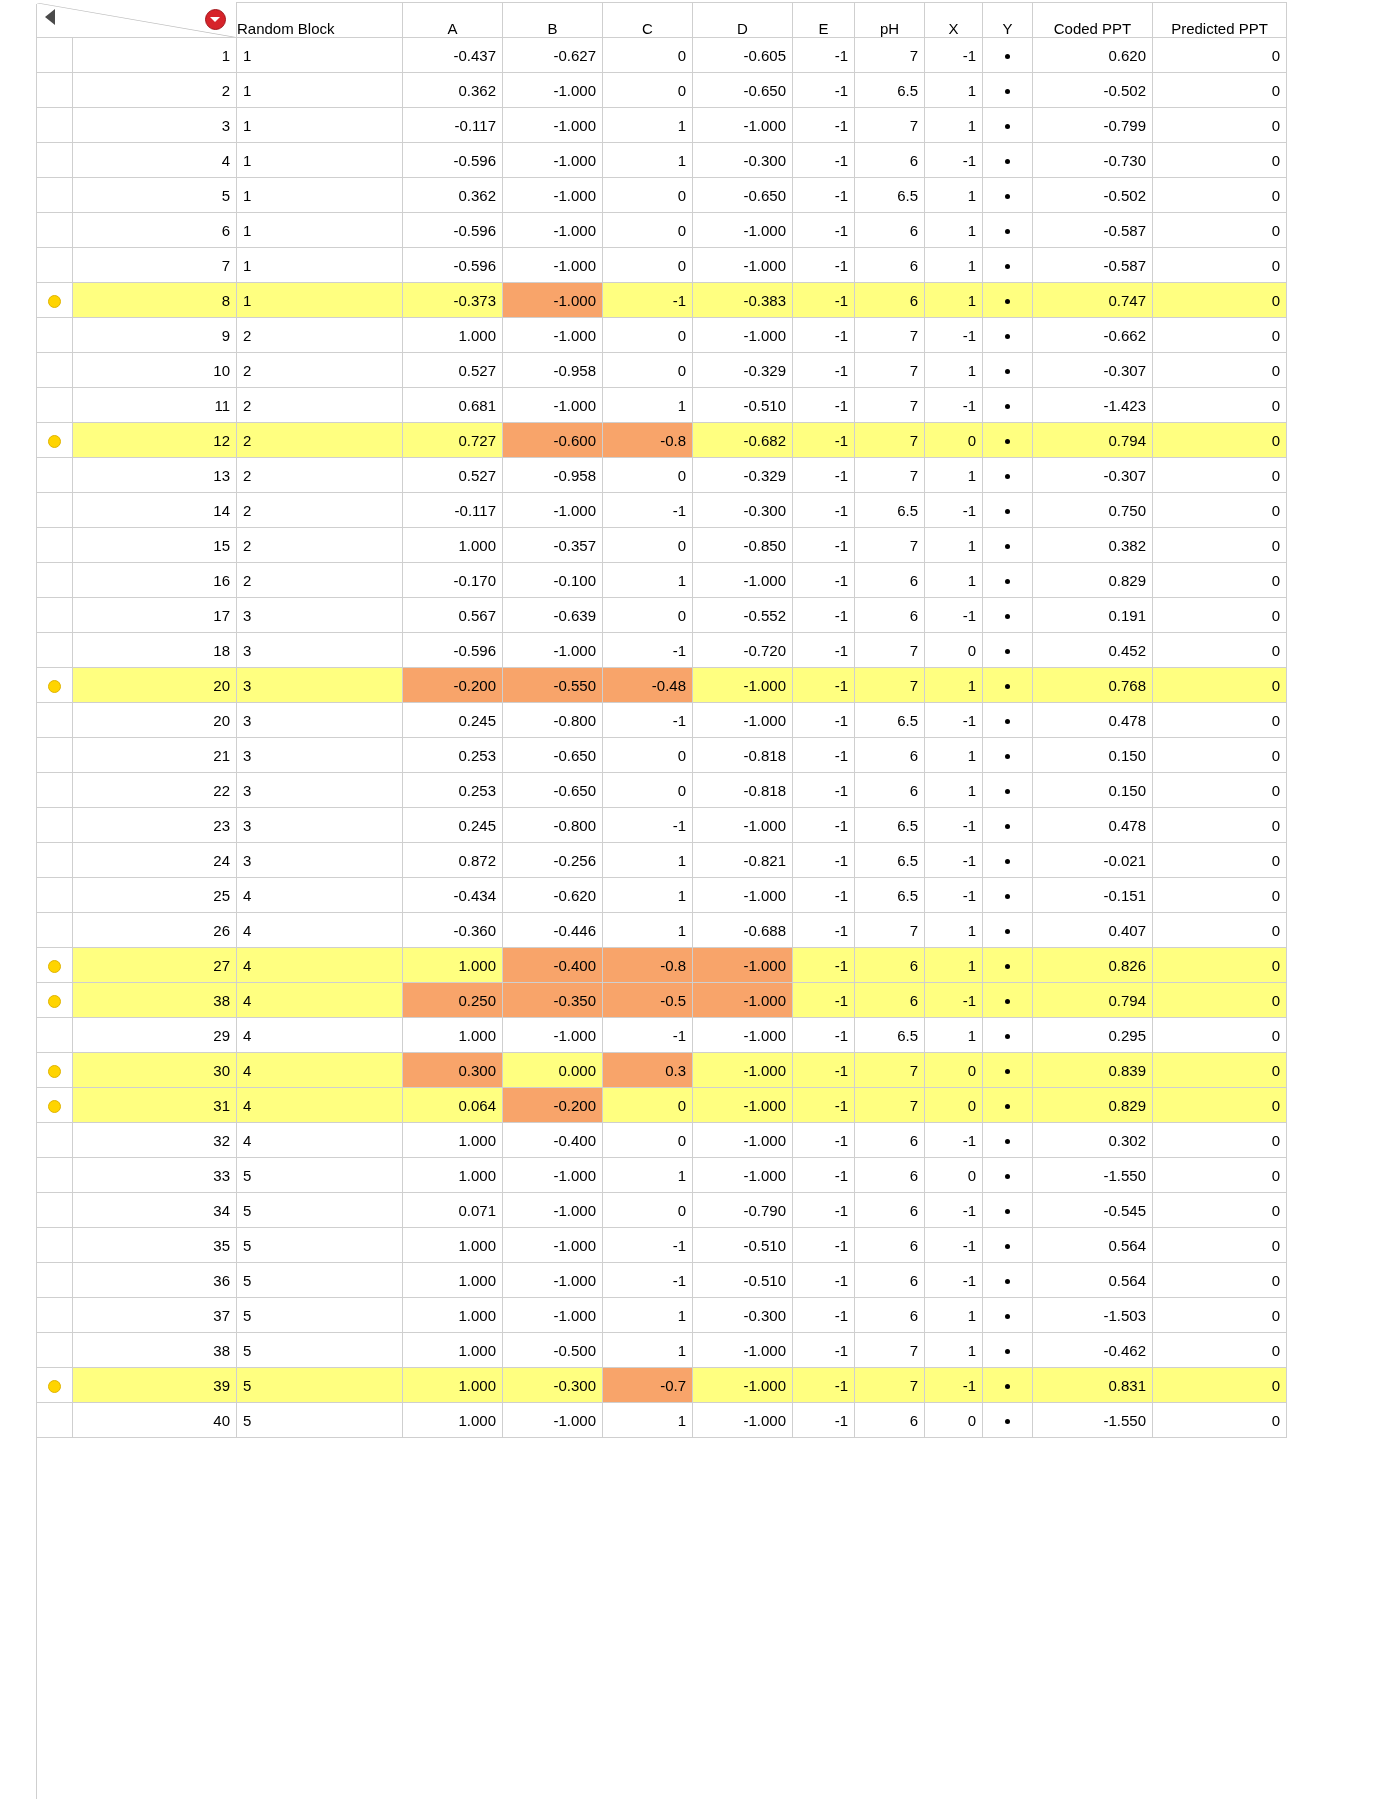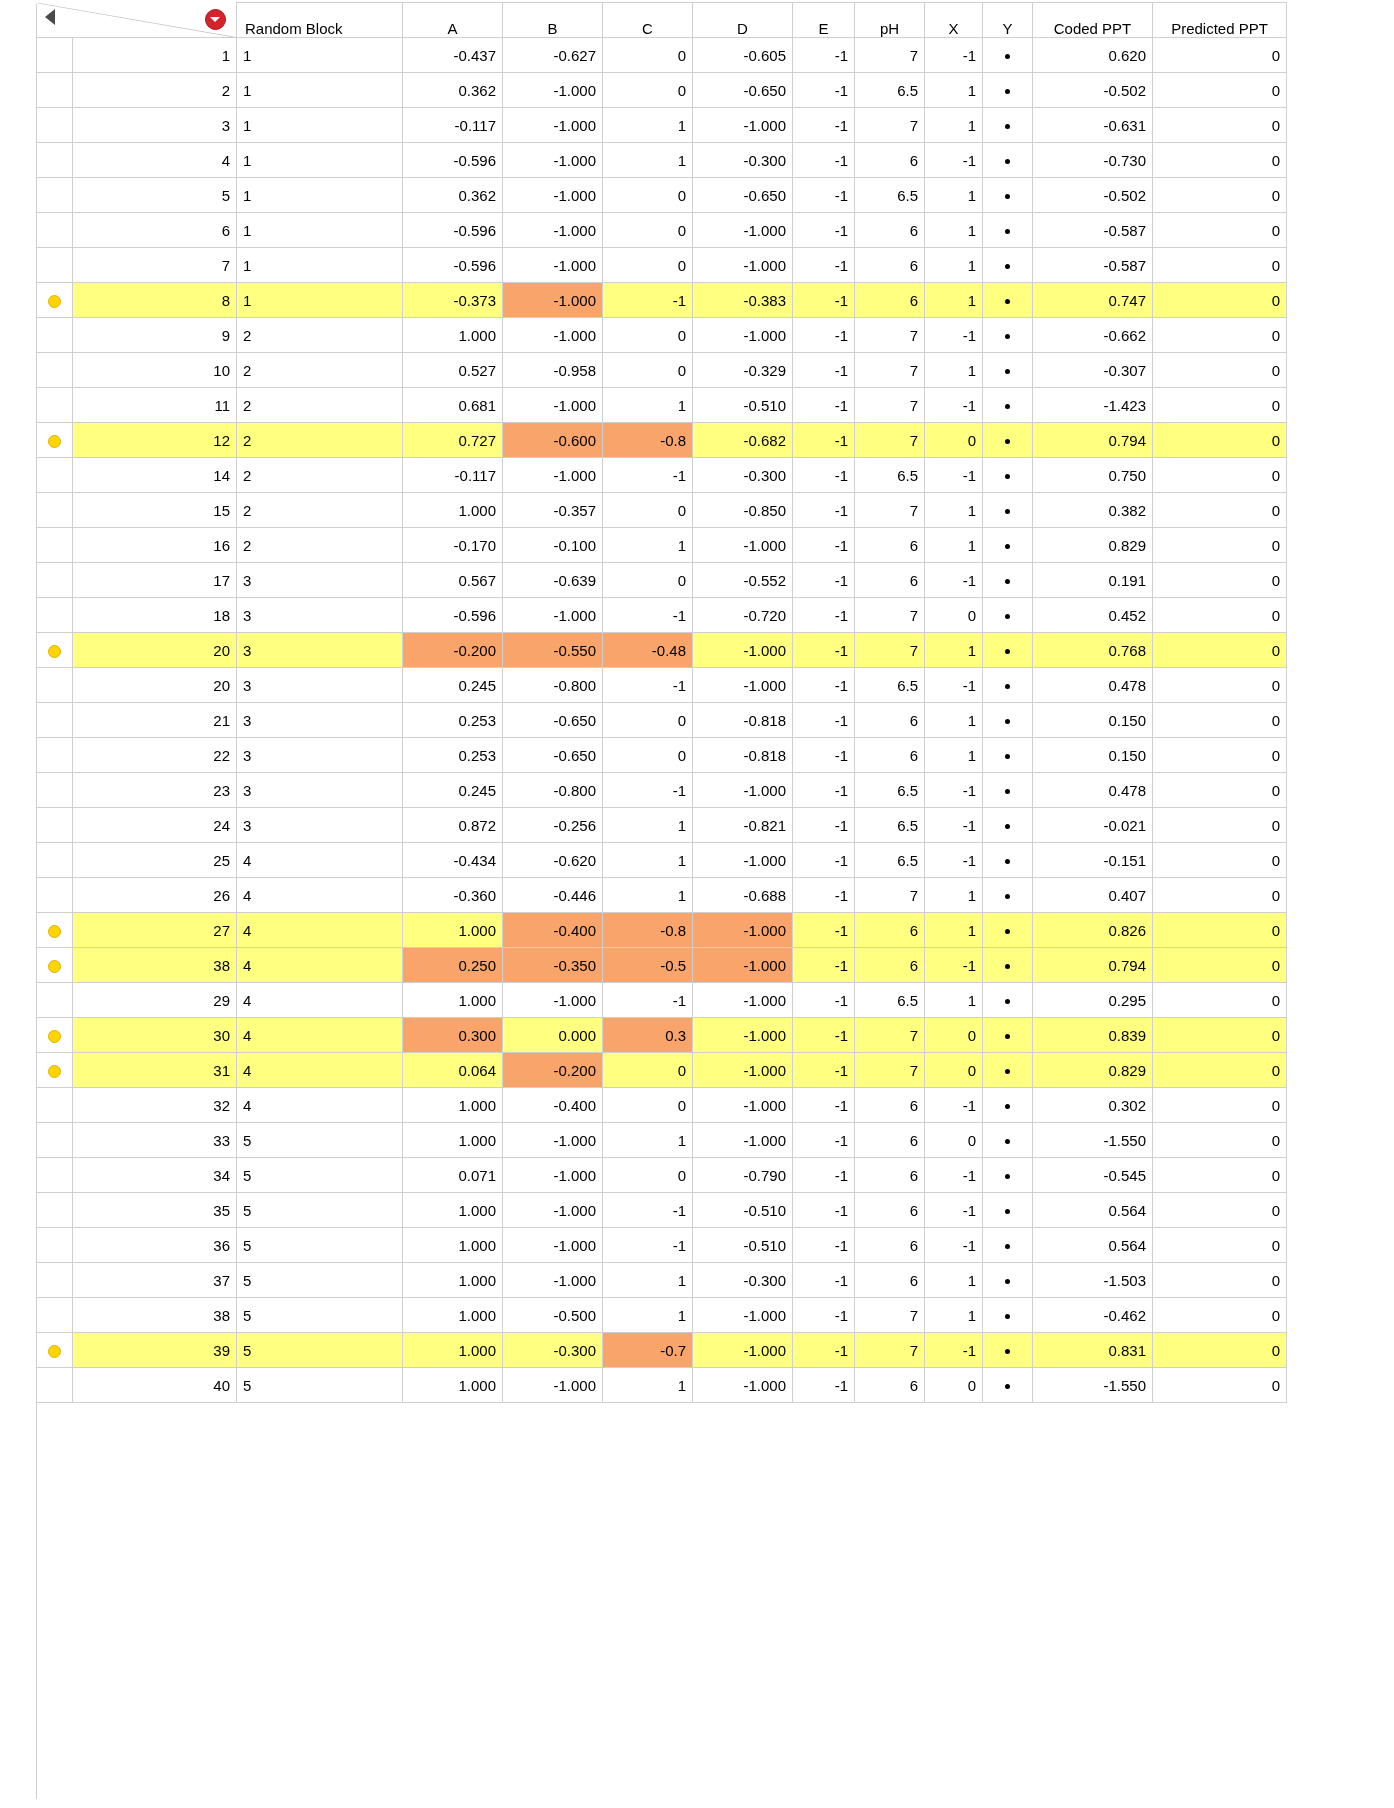--- a/index.html
+++ b/index.html
@@ -49,21 +49,21 @@
     border-bottom: 1px solid #9a9a9a;
   }
   thead th.corner {
     position: relative;
     border-left: none;
     border-top: none;
     padding: 0;
   }
   thead th.colhdr-left {
     text-align: left;
-    padding-left: 8px;
+    padding-left: 0;
   }
   
   .corner-inner {
     position: relative;
     width: 100%;
     height: 100%;
   }
   .corner-diag {
     position: absolute;
     left: 0; top: 0;
@@ -241,21 +241,21 @@
           <td class="rownum">3</td>
           <td class="txt">1</td>
           <td class="num">-0.117</td>
           <td class="num">-1.000</td>
           <td class="num">1</td>
           <td class="num">-1.000</td>
           <td class="num">-1</td>
           <td class="num">7</td>
           <td class="num">1</td>
           <td class="ctr"><span class="bulletdot"></span></td>
-          <td class="num">-0.631</td>
+          <td class="num">-0.799</td>
           <td class="num">0</td>
         </tr>
         <tr>
           <td class="marker"></td>
           <td class="rownum">4</td>
           <td class="txt">1</td>
           <td class="num">-0.596</td>
           <td class="num">-1.000</td>
           <td class="num">1</td>
           <td class="num">-0.300</td>
@@ -381,20 +381,35 @@
           <td class="num">-0.682</td>
           <td class="num">-1</td>
           <td class="num">7</td>
           <td class="num">0</td>
           <td class="ctr"><span class="bulletdot"></span></td>
           <td class="num">0.794</td>
           <td class="num">0</td>
         </tr>
         <tr>
           <td class="marker"></td>
+          <td class="rownum">13</td>
+          <td class="txt">2</td>
+          <td class="num">0.527</td>
+          <td class="num">-0.958</td>
+          <td class="num">0</td>
+          <td class="num">-0.329</td>
+          <td class="num">-1</td>
+          <td class="num">7</td>
+          <td class="num">1</td>
+          <td class="ctr"><span class="bulletdot"></span></td>
+          <td class="num">-0.307</td>
+          <td class="num">0</td>
+        </tr>
+        <tr>
+          <td class="marker"></td>
           <td class="rownum">14</td>
           <td class="txt">2</td>
           <td class="num">-0.117</td>
           <td class="num">-1.000</td>
           <td class="num">-1</td>
           <td class="num">-0.300</td>
           <td class="num">-1</td>
           <td class="num">6.5</td>
           <td class="num">-1</td>
           <td class="ctr"><span class="bulletdot"></span></td>

